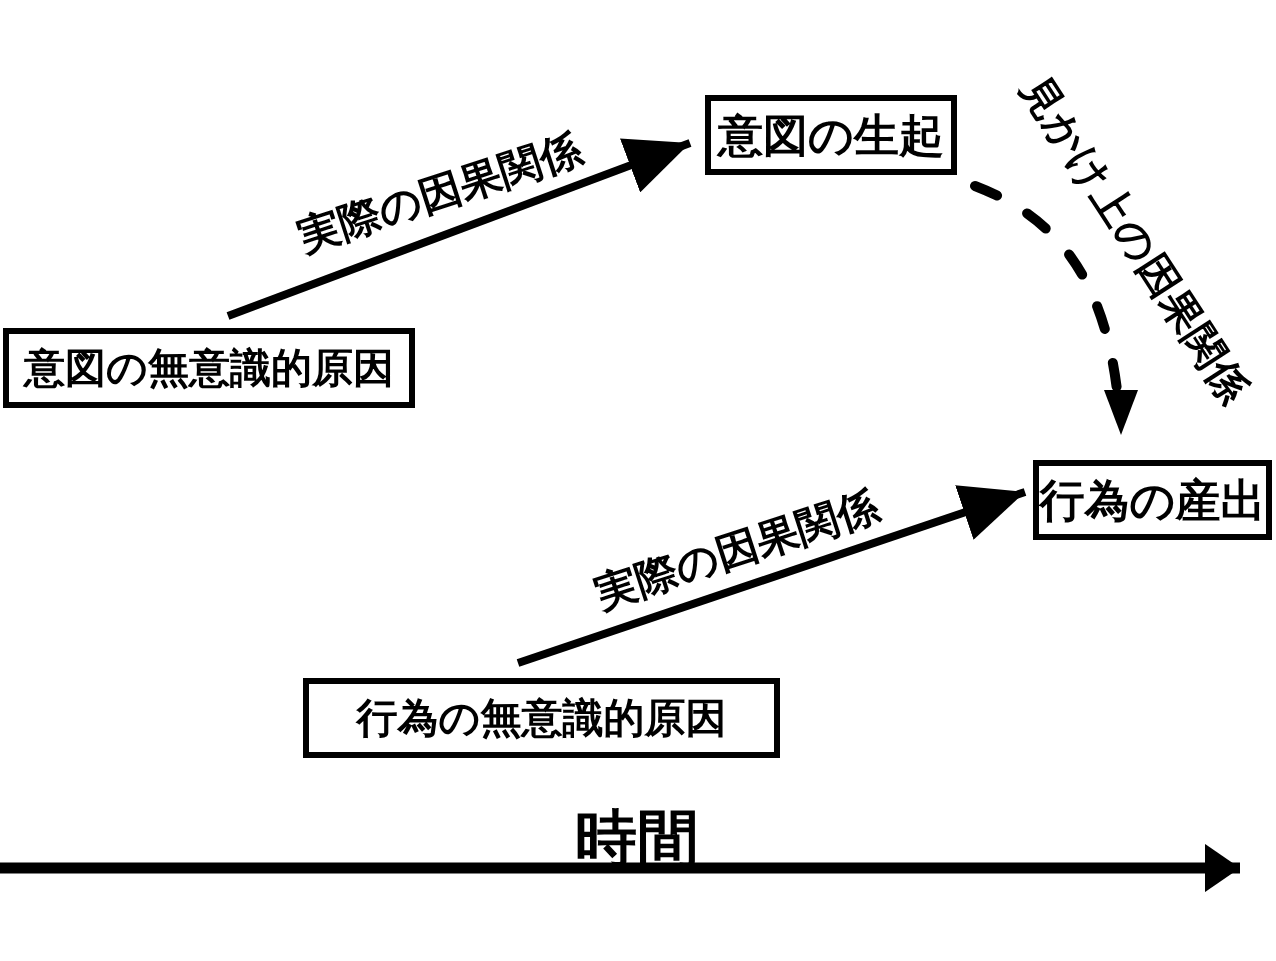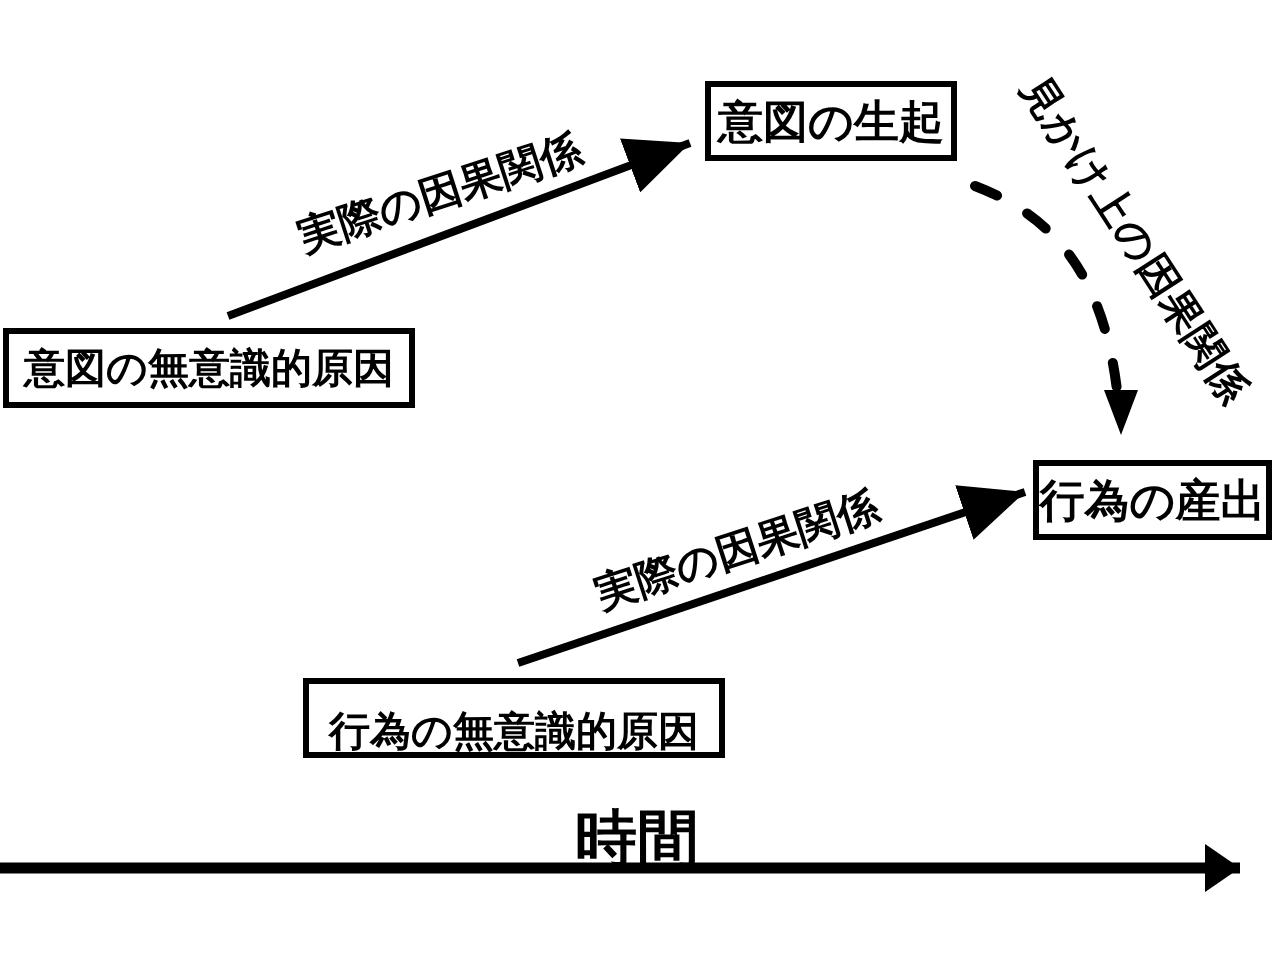--- a/index.html
+++ b/index.html
@@ -27,24 +27,24 @@
     box-sizing: border-box;
     border: 6px solid #000000;
     background: #ffffff;
     display: flex;
     align-items: center;
     justify-content: center;
     font-weight: 600;
     white-space: nowrap;
     line-height: 1;
   }
-  .node-intention-emergence   { left: 705px;  top: 81px;  width: 252px; height: 80px; font-size: 45px; }
+  .node-intention-emergence   { left: 705px;  top: 95px;  width: 252px; height: 80px; font-size: 45px; }
   .node-unconscious-intention { left: 3px;    top: 328px; width: 412px; height: 80px; font-size: 41px; }
   .node-action-production     { left: 1033px; top: 460px; width: 239px; height: 80px; font-size: 45px; }
-  .node-unconscious-action    { left: 303px;  top: 678px; width: 422px; height: 80px; font-size: 41px; align-items: flex-end; }
+  .node-unconscious-action    { left: 303px;  top: 678px; width: 477px; height: 80px; font-size: 41px; }
 
   .edge-label {
     position: absolute;
     white-space: nowrap;
     font-weight: 600;
     line-height: 1;
     transform-origin: center center;
   }
   .edge-label-1 {
     left: 440px; top: 193px;

